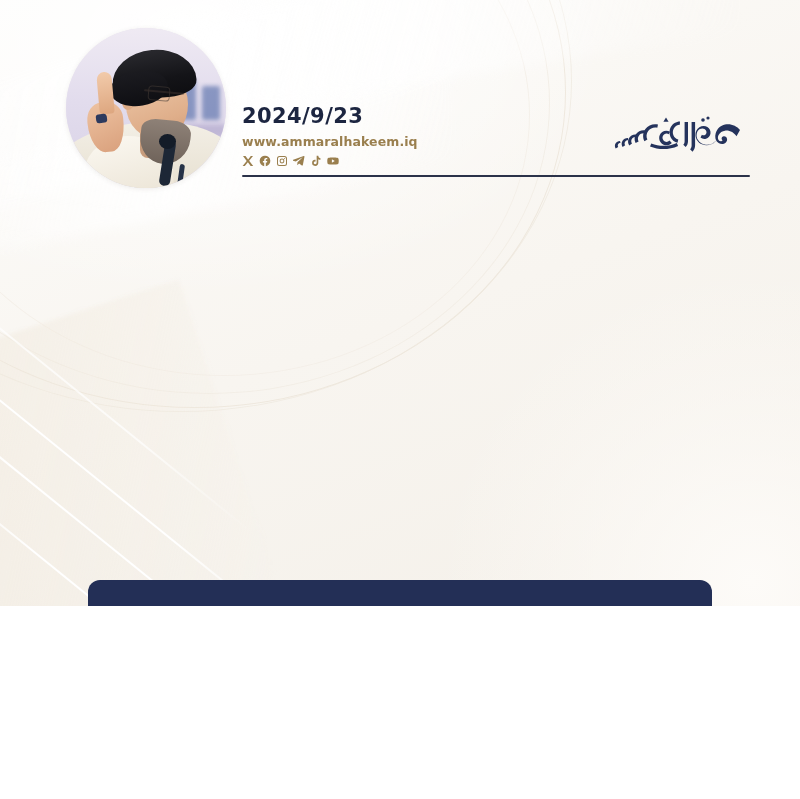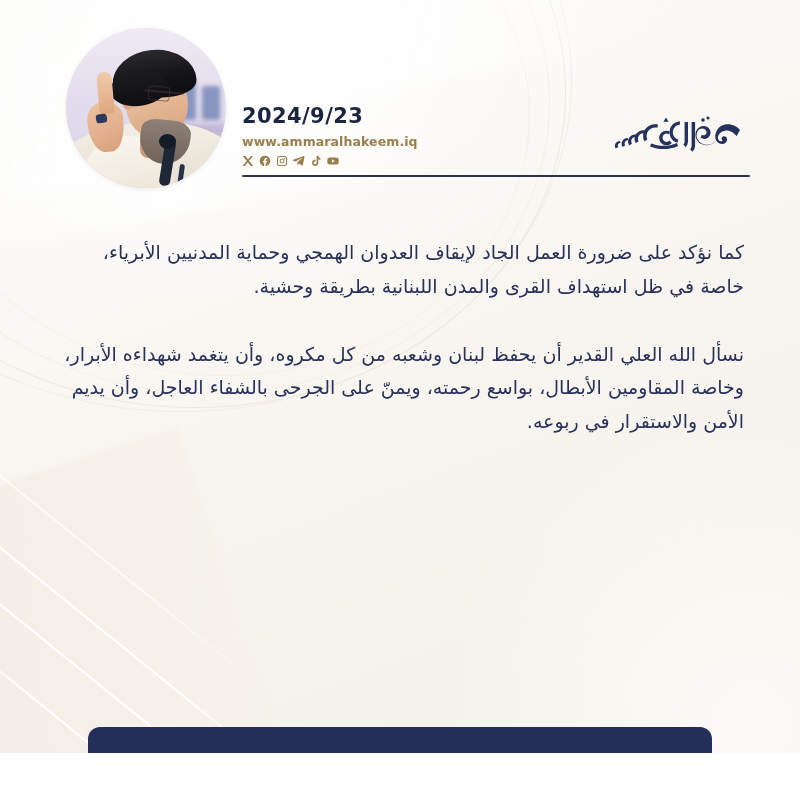--- a/index.html
+++ b/index.html
@@ -12,21 +12,21 @@
     height: 799px;
     overflow: hidden;
     font-family: "DejaVu Sans", "Liberation Sans", sans-serif;
     background: #ffffff;
   }
 
   
   .card {
     position: relative;
     width: 800px;
-    height: 753px;
+    height: 606px;
     background: #faf8f4;
     overflow: hidden;
   }
 
   
   .bg-wash {
     position: absolute;
     inset: 0;
     background:
       radial-gradient(ellipse 680px 420px at 24% 6%, #ffffff 0%, rgba(255,255,255,0) 62%),
@@ -516,23 +516,21 @@
 
   <div class="body">
 
 
 
     <div class="gap-lg"></div>
 
 
     <div class="gap-sm"></div>
 
-    <p class="para">كما نؤكد على ضرورة العمل الجاد لإيقاف العدوان الهمجي وحماية المدنيين الأبرياء، خاصة في ظل استهداف القرى والمدن اللبنانية بطريقة وحشية.</p>
 
     <div class="gap-lg"></div>
 
-    <p class="para">نسأل الله العلي القدير أن يحفظ لبنان وشعبه من كل مكروه، وأن يتغمد شهداءه الأبرار، وخاصة المقاومين الأبطال، بواسع رحمته، ويمنّ على الجرحى بالشفاء العاجل، وأن يديم الأمن والاستقرار في ربوعه.</p>
 
   </div>
 
   <div class="footer-bar"></div>
 
 </div>
 
 </body></html>

